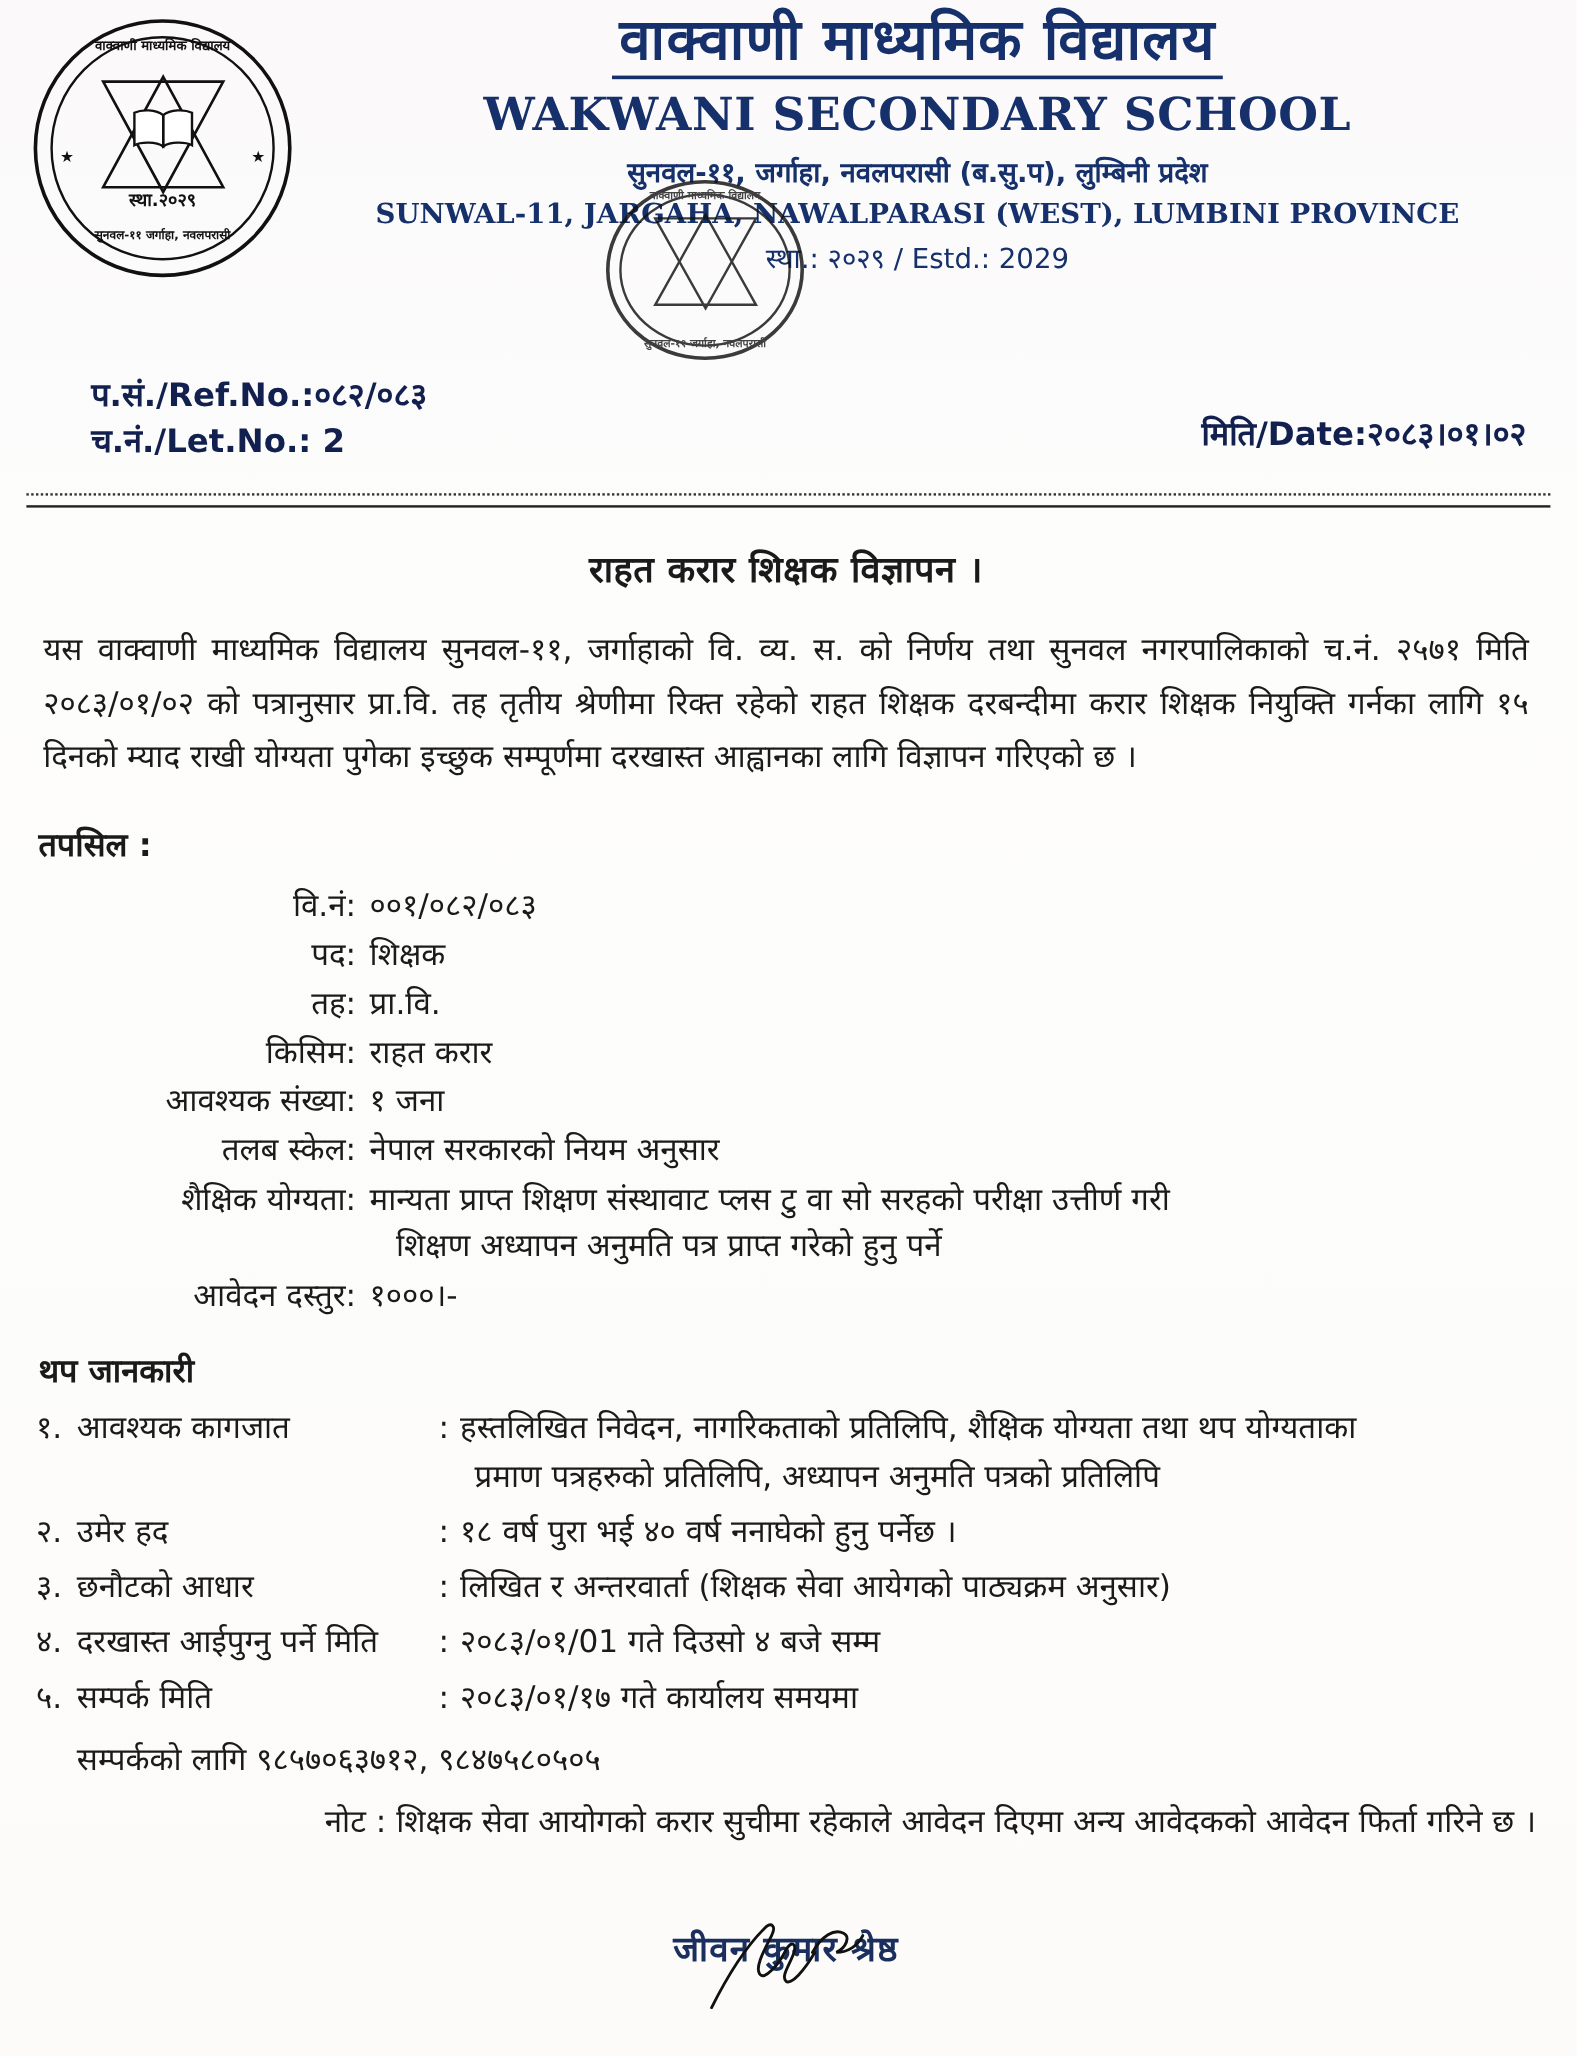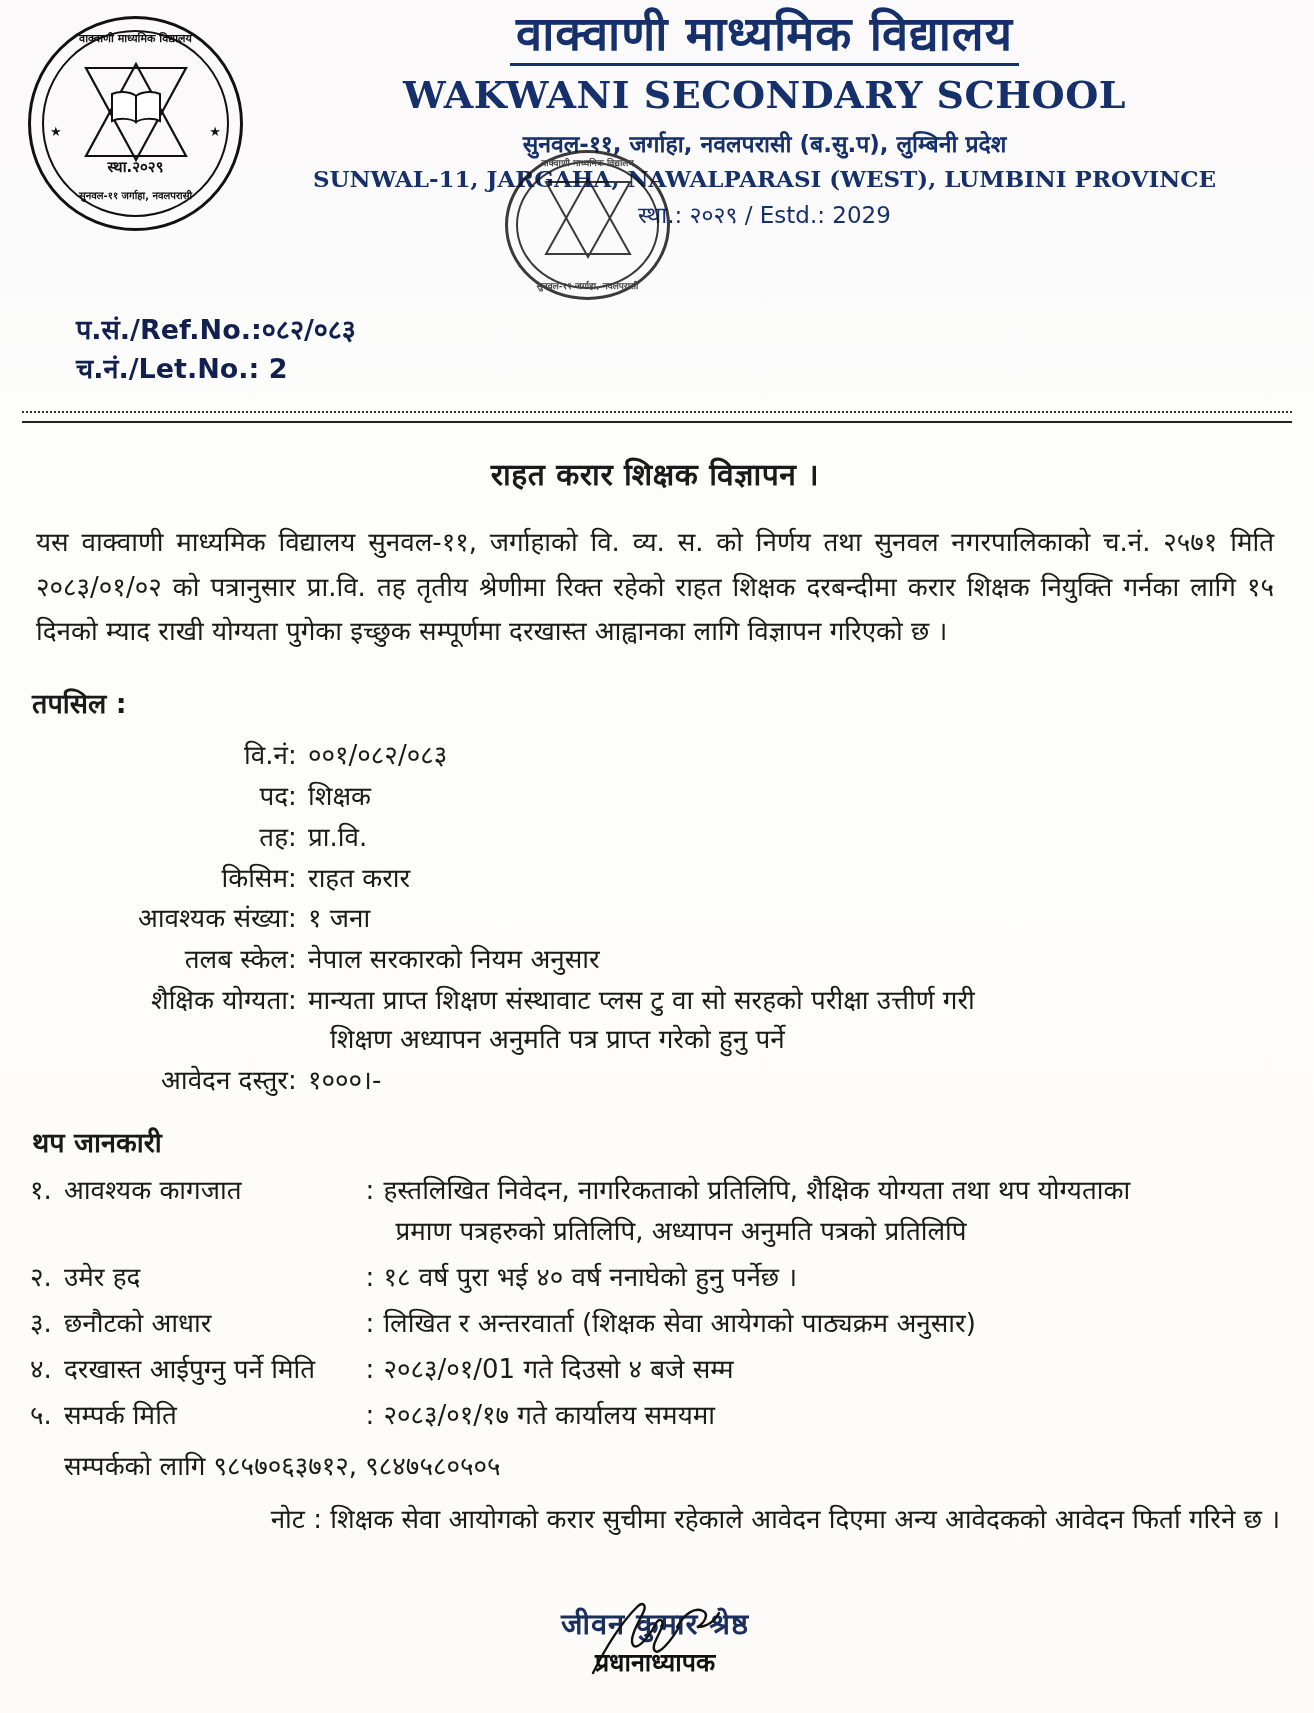--- a/index.html
+++ b/index.html
@@ -180,20 +180,23 @@
   <div class="refrow">
     <div class="ref-left">
       <div class="ref-line">
         <span>प.सं./Ref.No.:</span><span>०८२/०८३</span>
       </div>
       <div class="ref-line">
         <span>च.नं./Let.No.:</span>
         <span>2</span>
       </div>
     </div>
+    <div class="ref-right">
+      <span>मिति/Date:</span><span>२०८३।०१।०२</span>
+    </div>
   </div>
 
   <div class="divider"></div>
 
   <div class="content">
 
     <div class="doc-title">राहत करार शिक्षक विज्ञापन ।</div>
 
     <div class="para">यस वाक्वाणी माध्यमिक विद्यालय सुनवल-११, जर्गाहाको वि. व्य. स. को निर्णय तथा सुनवल नगरपालिकाको च.नं. २५७१ मिति २०८३/०१/०२ को पत्रानुसार प्रा.वि. तह तृतीय श्रेणीमा रिक्त रहेको राहत शिक्षक दरबन्दीमा करार शिक्षक नियुक्ति गर्नका लागि १५ दिनको म्याद राखी योग्यता पुगेका इच्छुक सम्पूर्णमा दरखास्त आह्वानका लागि विज्ञापन गरिएको छ ।</div>
 
@@ -285,17 +288,16 @@
 
     <div class="note">नोट : शिक्षक सेवा आयोगको करार सुचीमा रहेकाले आवेदन दिएमा अन्य आवेदकको आवेदन फिर्ता गरिने छ ।</div>
 
     <div class="sigblock">
       <svg class="sigmark" viewBox="0 0 140 80">
         <path d="M8,76 C22,48 36,26 52,10 C58,4 62,8 58,16 C52,28 44,42 48,48 C52,54 64,40 70,28
                  C74,20 80,22 76,32 C72,42 66,50 70,54 C74,58 86,44 94,30" fill="none" stroke="#111" stroke-width="2.4" stroke-linecap="round"></path>
         <path d="M92,30 C100,16 110,10 118,14 C124,17 120,26 112,30 C122,30 130,24 134,16" fill="none" stroke="#111" stroke-width="2.4" stroke-linecap="round"></path>
       </svg>
       <div class="sig-name">जीवन कुमार श्रेष्ठ</div>
-      <div class="sig-post">प्रधानाध्यापक</div>
     </div>
 
   </div>
 </div>
 
 </body></html>

